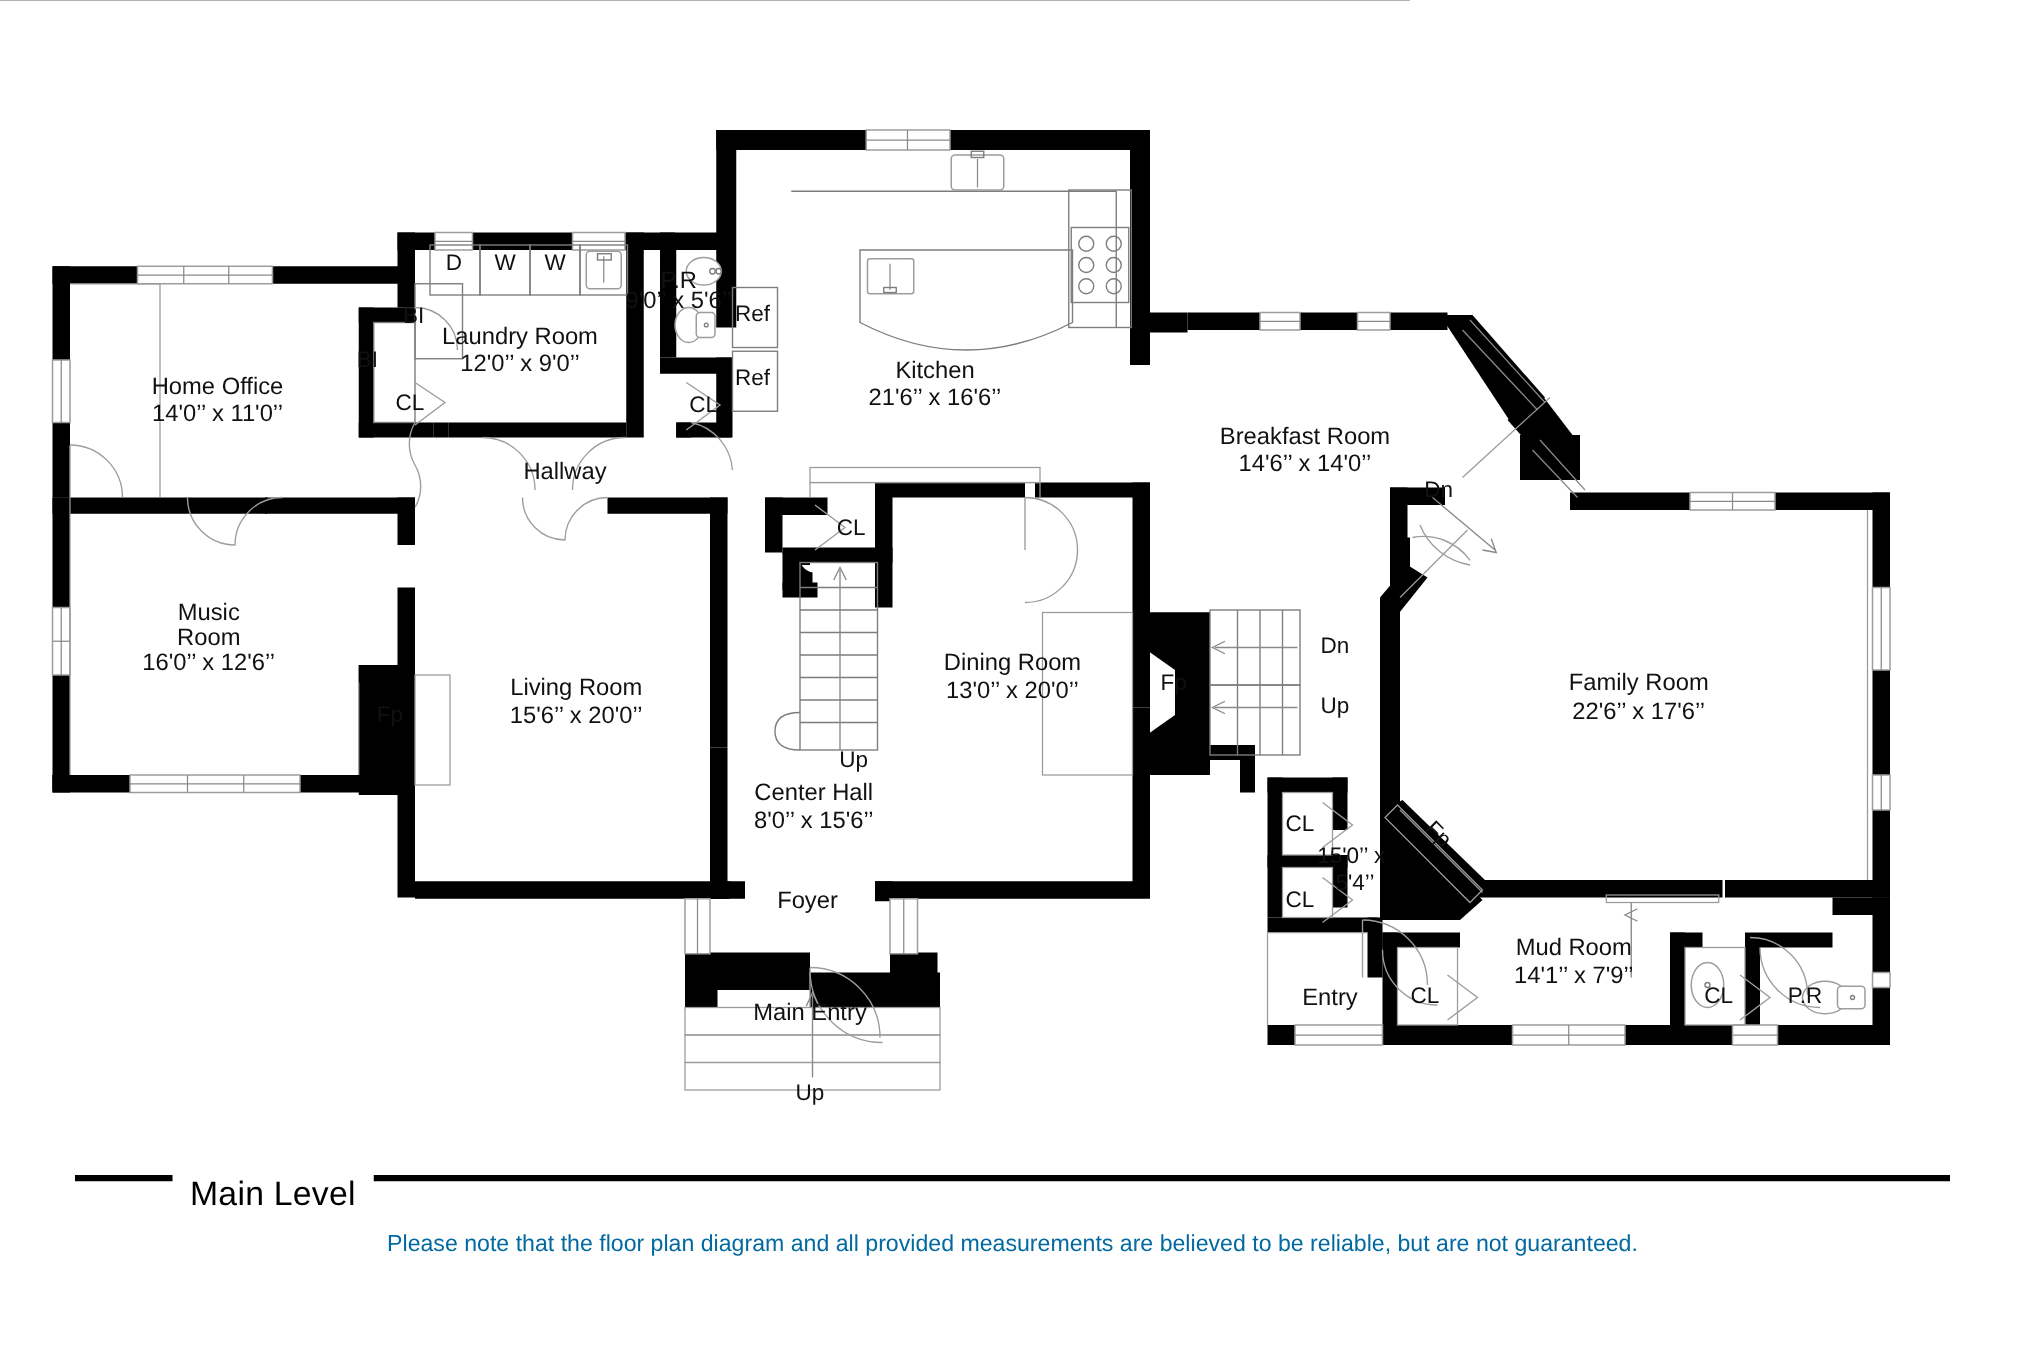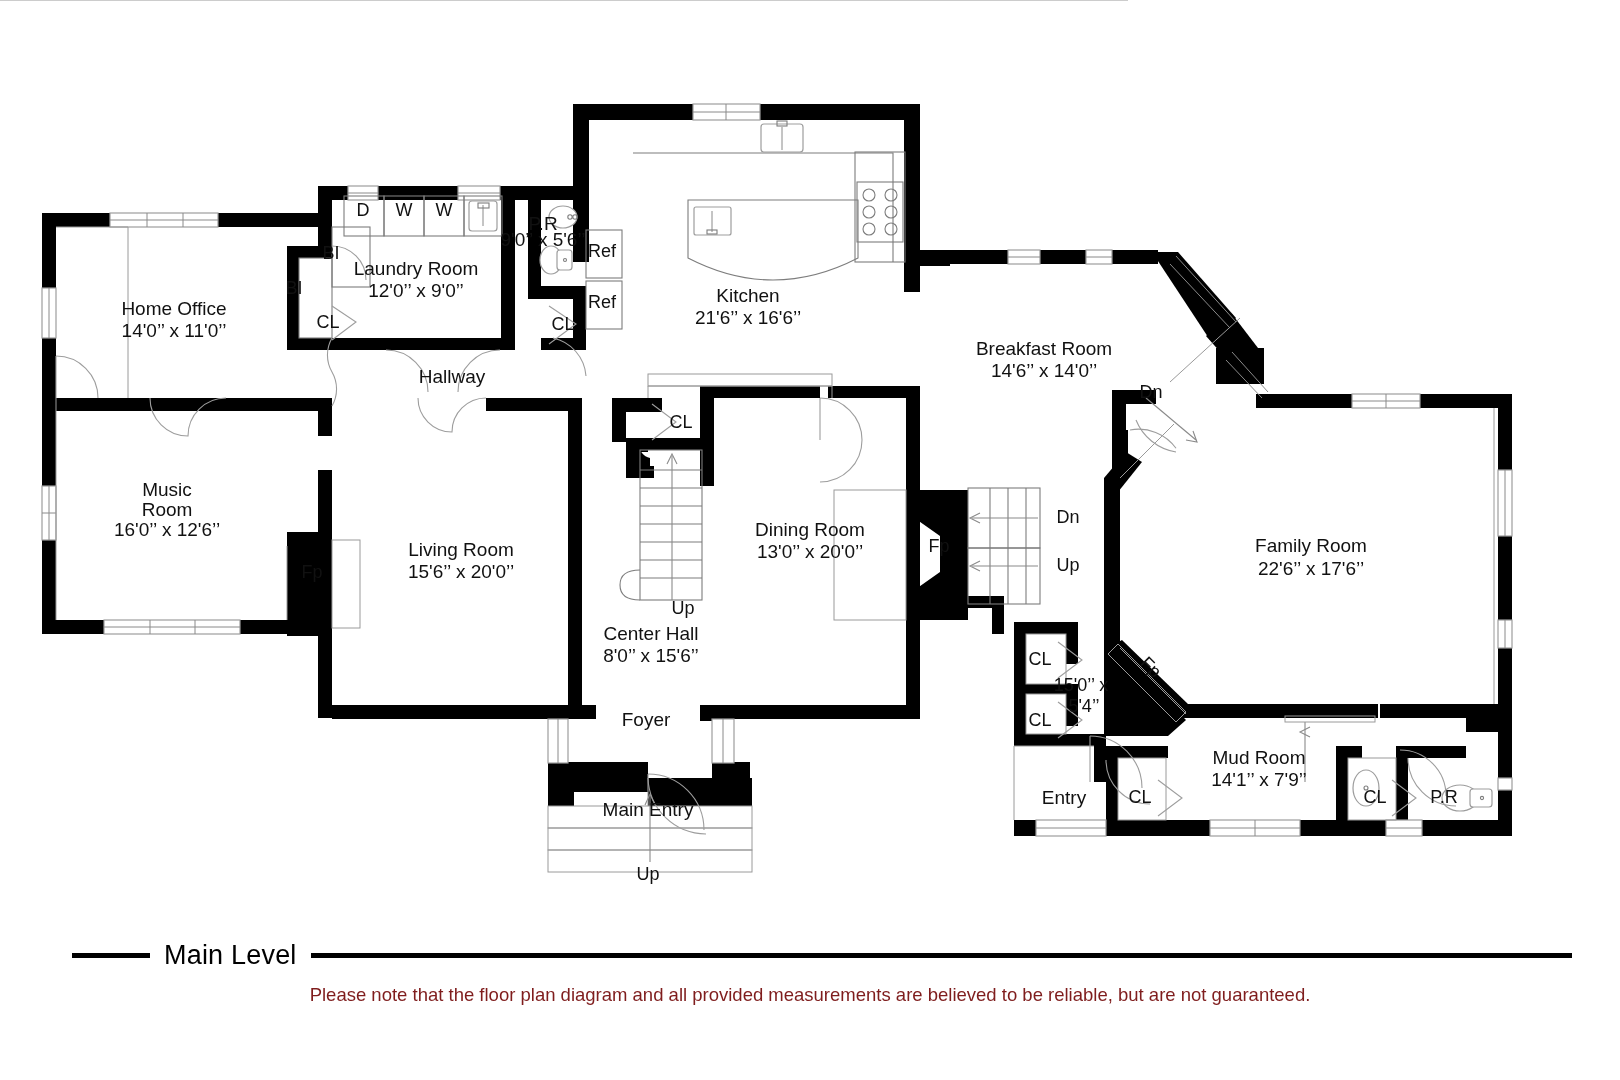--- a/index.html
+++ b/index.html
@@ -10,26 +10,26 @@
   .lbl-room{font-size:19px;}
   .lbl-dim{font-size:19px;}
   .lbl-sm{font-size:18px;}
   .wall{fill:#000;}
   .thin{fill:none;stroke:#7d7d7d;stroke-width:1.1;}
   .thin2{fill:none;stroke:#9a9a9a;stroke-width:1;}
   .swing{fill:none;stroke:#9d9d9d;stroke-width:1.1;}
   .fixture{fill:#fff;stroke:#9d9d9d;stroke-width:1.2;}
   .winline{fill:none;stroke:#8a8a8a;stroke-width:1;}
   .arrowl{fill:none;stroke:#8a8a8a;stroke-width:1.1;}
-  #levelrow{position:absolute;left:72px;top:940px;width:1500px;display:flex;align-items:center;gap:0;}
+  #levelrow{position:absolute;left:60px;top:940px;width:1500px;display:flex;align-items:flex-start;gap:0;}
   #levelrow .dash{height:5px;background:#000;width:78px;}
   #levelrow .ltitle{font-size:27px;font-weight:400;padding:0 14px 0 14px;white-space:nowrap;letter-spacing:0.2px;}
   #levelrow .rule{flex:1;height:5px;background:#000;}
   #disclaimer{position:absolute;left:0;right:0;top:982px;text-align:center;}
-  #disclaimer div{font-size:18.5px;line-height:25px;color:#7f1d1d;}
+  #disclaimer div{font-size:18.5px;line-height:25px;color:#0369a1;}
 </style>
 </head>
 <body>
 
 <div id="stage">
 
   <svg id="plan" viewBox="0 0 1620 1080">
 
     <g>
 

